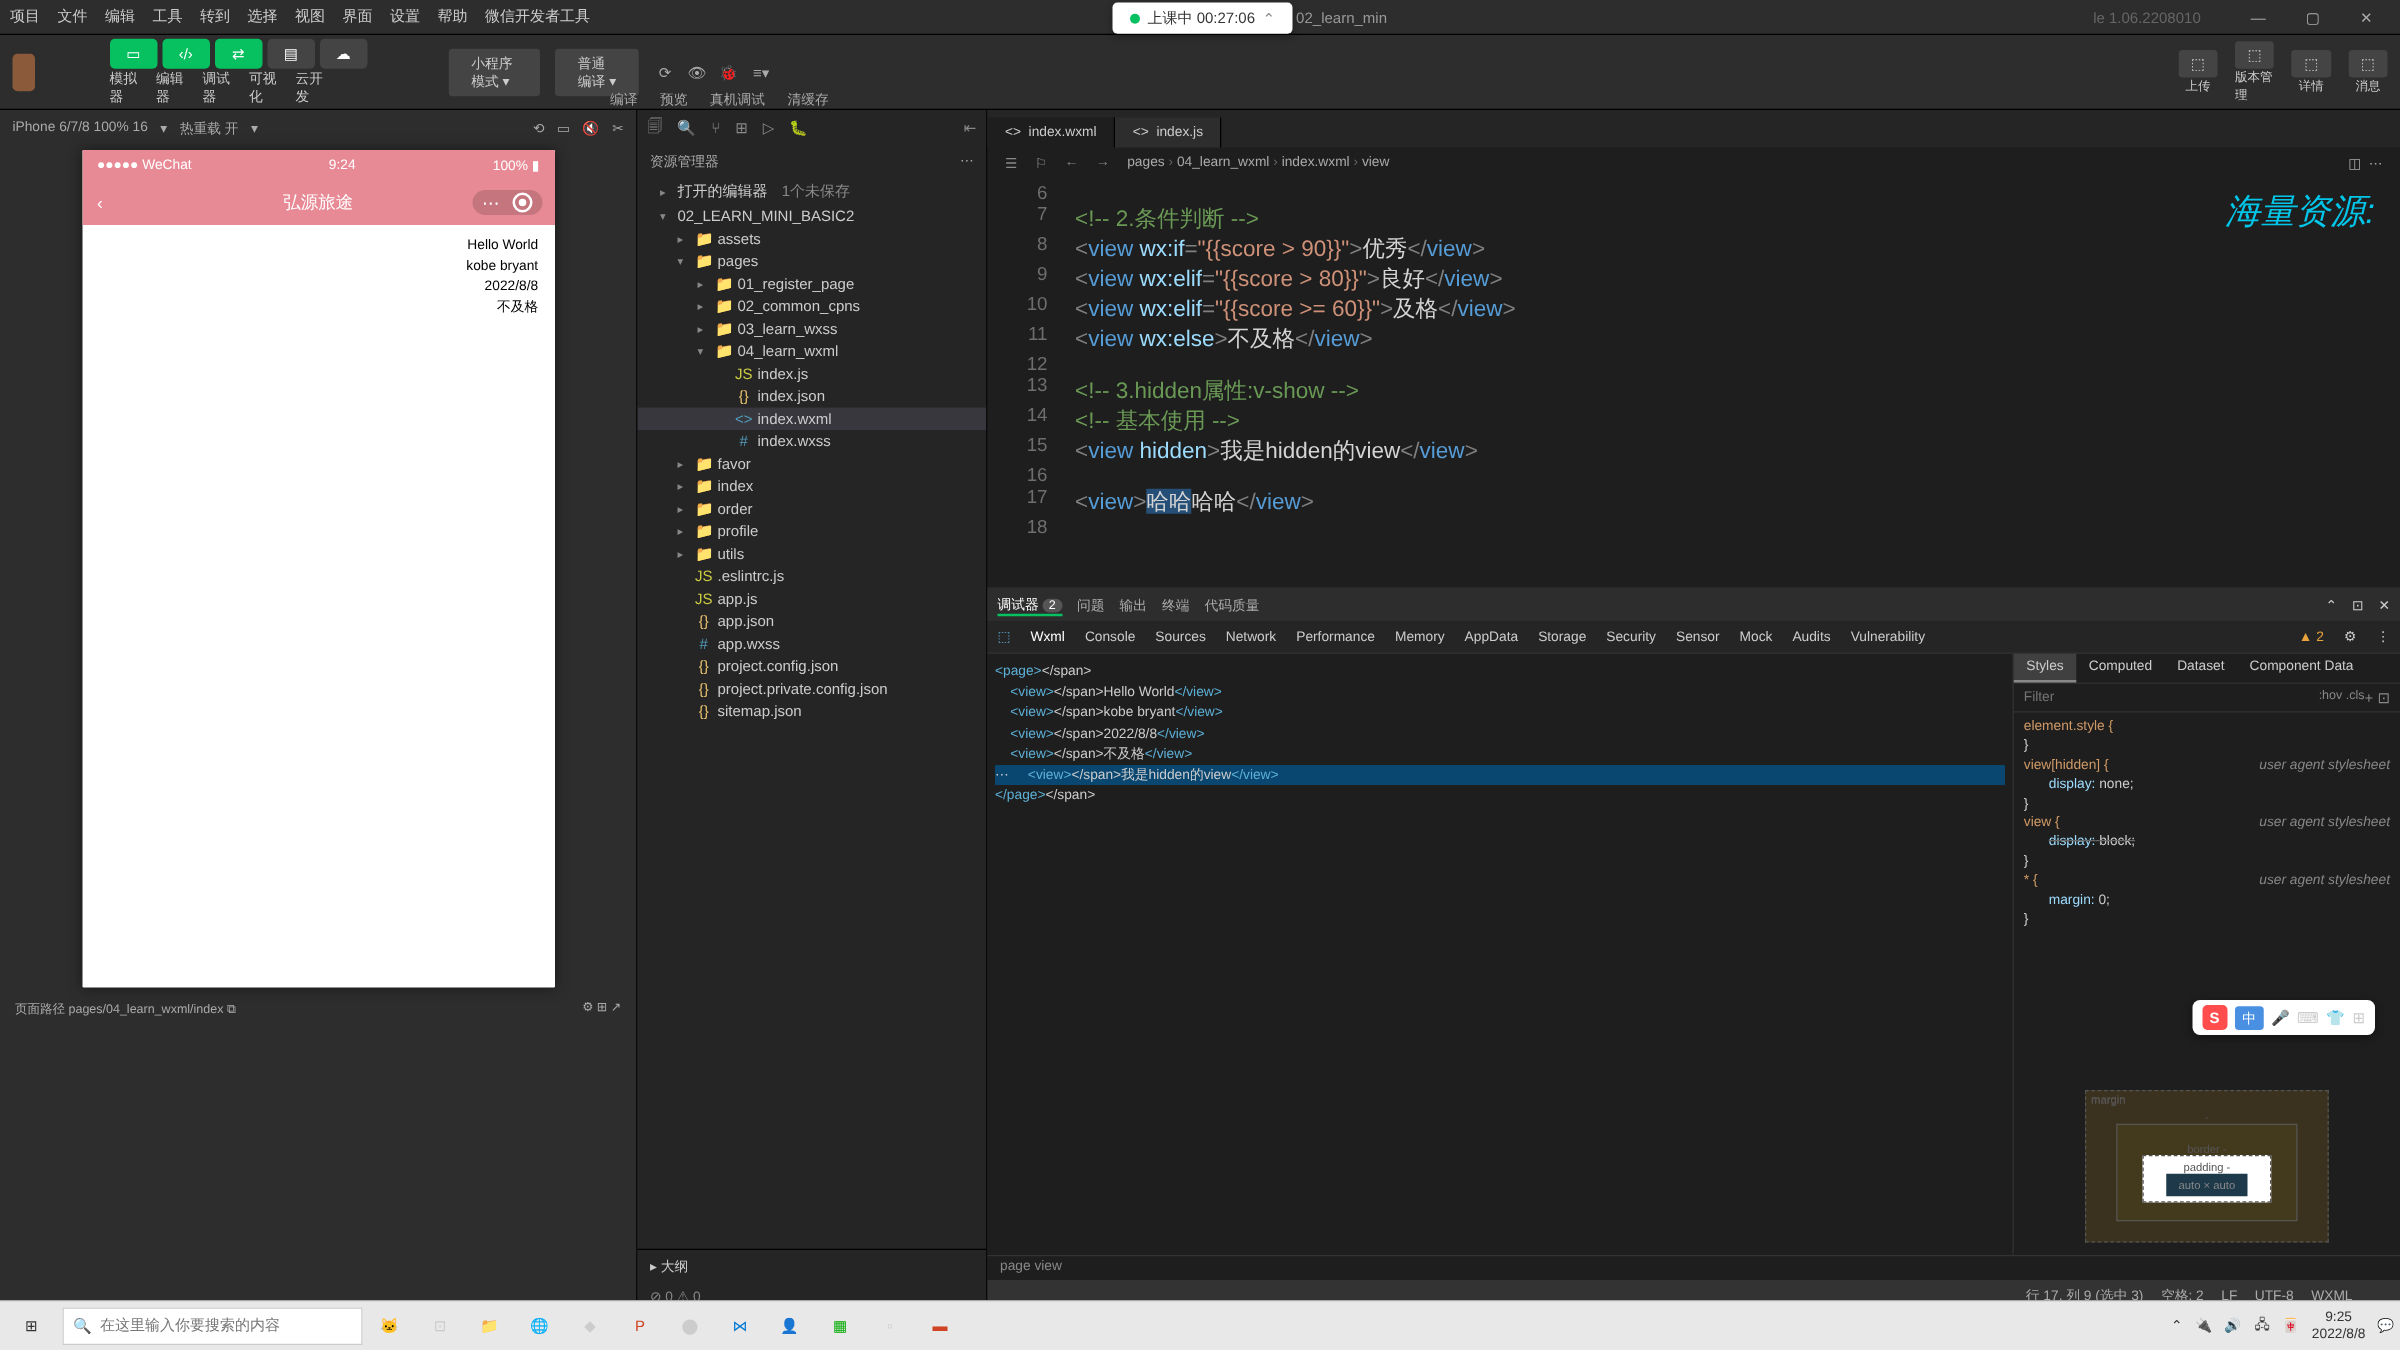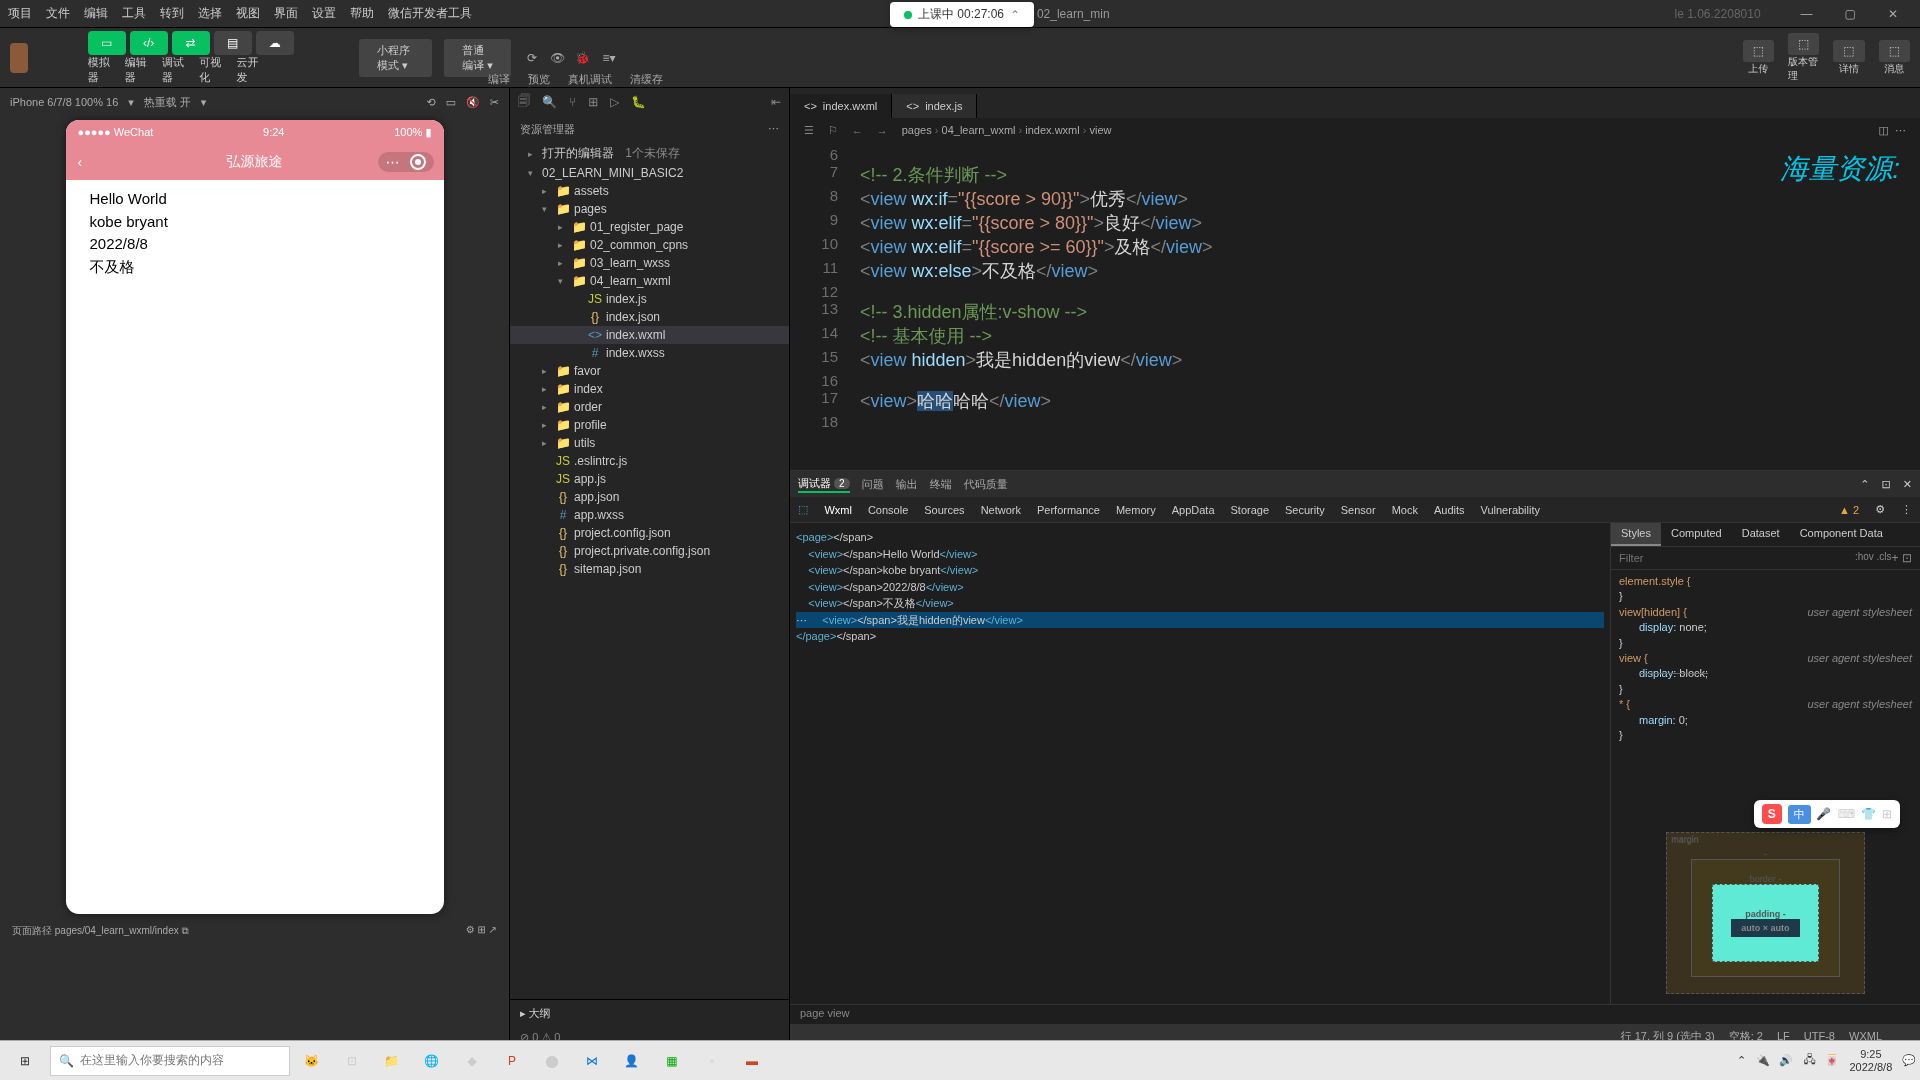--- a/index.html
+++ b/index.html
@@ -16,28 +16,28 @@
 .modebtn.b { background:#444; }
 .modelabels { display:flex; gap:10px; margin-right:60px; font-size:11px; }
 .select { background:#444; padding:4px 18px; border-radius:3px; margin-right:12px; font-size:11px; }
 .toolicon { width:30px; height:30px; display:flex; align-items:center; justify-content:center; color:#aaa; margin-right:8px; }
 .righttools { margin-left:auto; display:flex; gap:14px; align-items:center; }
 .righttools .btn { background:#444; padding:4px 10px; border-radius:3px; }
 .main { display:flex; height:960px; }
 .simpane { width:510px; background:#2d2d2d; border-right:1px solid #000; }
 .simtop { height:28px; display:flex; align-items:center; padding:0 10px; font-size:11px; color:#aaa; gap:10px; }
 .simtop .sp { flex:1; }
-.device { width:378px; height:794px; margin:4px auto; background:#fff; border-radius:13px; overflow:hidden; box-shadow:0 0 10px rgba(0,0,0,.5); }
+.device { width:378px; height:670px; margin:4px auto; background:#fff; border-radius:1px; overflow:hidden; box-shadow:0 0 10px rgba(0,0,0,.5);text-align:right; }
 .statusbar { height:24px; background:#e88a95; display:flex; align-items:center; padding:0 12px; color:#fff; font-size:11px; justify-content:space-between; }
 .navhead { height:36px; background:#e88a95; display:flex; align-items:center; justify-content:center; color:#fff; position:relative; font-size:14px; }
 .navhead .back { position:absolute; left:12px; }
 .capsule { position:absolute; right:10px; display:flex; align-items:center; background:rgba(0,0,0,.15); border-radius:16px; padding:2px 8px; gap:10px; }
 .capsule .dot { width:16px; height:16px; border:2px solid #fff; border-radius:50%; position:relative; }
 .capsule .dot::after { content:""; width:6px; height:6px; background:#fff; border-radius:50%; position:absolute; top:3px; left:3px; }
-.content { padding:8px 24px; color:#000; font-size:15px; line-height:1.5; }
+.content { padding:8px 13px; color:#000; font-size:11px; line-height:1.5; }
 .explorerpane { width:280px; background:#252526; border-right:1px solid #000; display:flex; flex-direction:column; }
 .exptop { height:28px; display:flex; align-items:center; padding:0 8px; gap:12px; color:#888; }
 .exptitle { padding:6px 10px; font-size:11px; color:#aaa; display:flex; justify-content:space-between; }
 .tree { flex:1; overflow:auto; font-size:12px; }
 .tree .item { padding:2px 0 2px 18px; display:flex; align-items:center; gap:4px; cursor:pointer; }
 .tree .item.active { background:#37373d; }
 .tree .arrow { width:10px; color:#888; font-size:9px; }
 .tree .fico { width:14px; text-align:center; }
 .tree .folder { color:#dcb67a; }
 .tree .js { color:#cbcb41; }
@@ -83,21 +83,21 @@
 .filter input { flex:1; background:transparent; border:none; color:#aaa; font-size:11px; outline:none; }
 .rules { flex:1; padding:4px 8px; font-family:Consolas,monospace; font-size:11px; overflow:auto; line-height:1.4; }
 .rules .ua { color:#888; float:right; font-style:italic; }
 .rules .sel { color:#d19a66; }
 .rules .prop { color:#9cdcfe; margin-left:20px; }
 .rules .val { color:#ccc; }
 .rules .strike { text-decoration:line-through; color:#666; }
 .boxmodel { padding:10px; display:flex; justify-content:center; }
 .bm-margin { border:1px dashed #555; padding:16px 24px; background:#3a321e; text-align:center; font-size:9px; color:#555; position:relative; }
 .bm-border { border:1px solid #555; padding:14px 20px; background:#433a1e; }
-.bm-padding { border:1px dashed #555; padding:24px 18px; background:#5eead4;font-weight:bold; }
+.bm-padding { border:1px dashed #555; padding:4px 18px; background:#ffffff; }
 .bm-content { background:#1e3a4a; padding:4px 10px; color:#888; }
 .bm-margin::before { content:"margin"; position:absolute; top:2px; left:4px; }
 .crumb2 { height:20px; border-top:1px solid #333; padding:2px 10px; font-size:11px; color:#888; }
 .status2 { height:24px; background:#333; display:flex; align-items:center; padding:0 10px; font-size:11px; color:#aaa; }
 .status2 .sp { flex:1; }
 .status2 span { margin-right:14px; }
 .ime { position:absolute; right:20px; top:800px; background:#fff; border-radius:6px; padding:4px 8px; display:flex; gap:6px; align-items:center; box-shadow:0 2px 8px rgba(0,0,0,.4); }
 .ime .logo { width:20px; height:20px; background:#ff4d4d; border-radius:4px; color:#fff; display:flex; align-items:center; justify-content:center; font-weight:bold; }
 .ime .cn { background:#4a90e2; color:#fff; padding:2px 6px; border-radius:3px; font-size:11px; }
 .taskbar { position:absolute; bottom:0; left:0; right:0; height:40px; background:#e8e8e8; display:flex; align-items:center; padding:0 4px; gap:4px; border-top:1px solid #aaa; }

